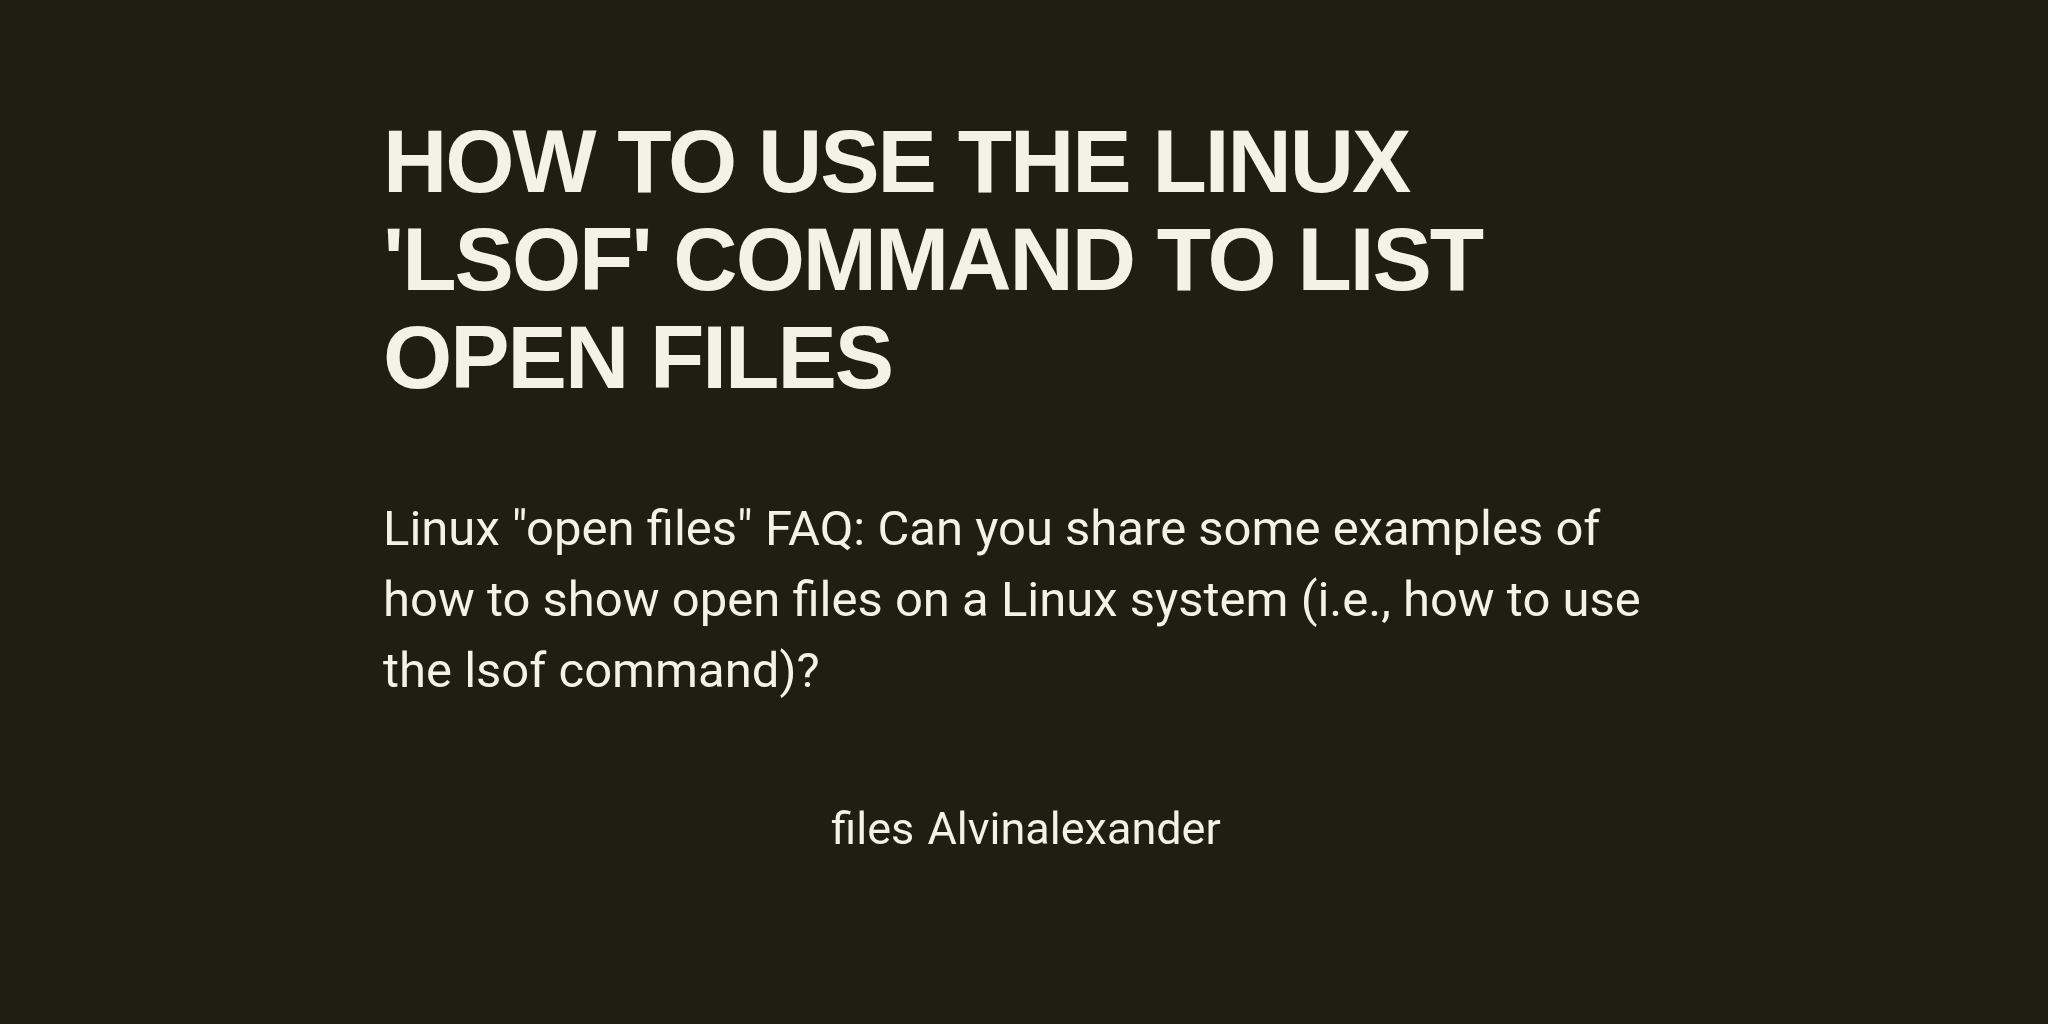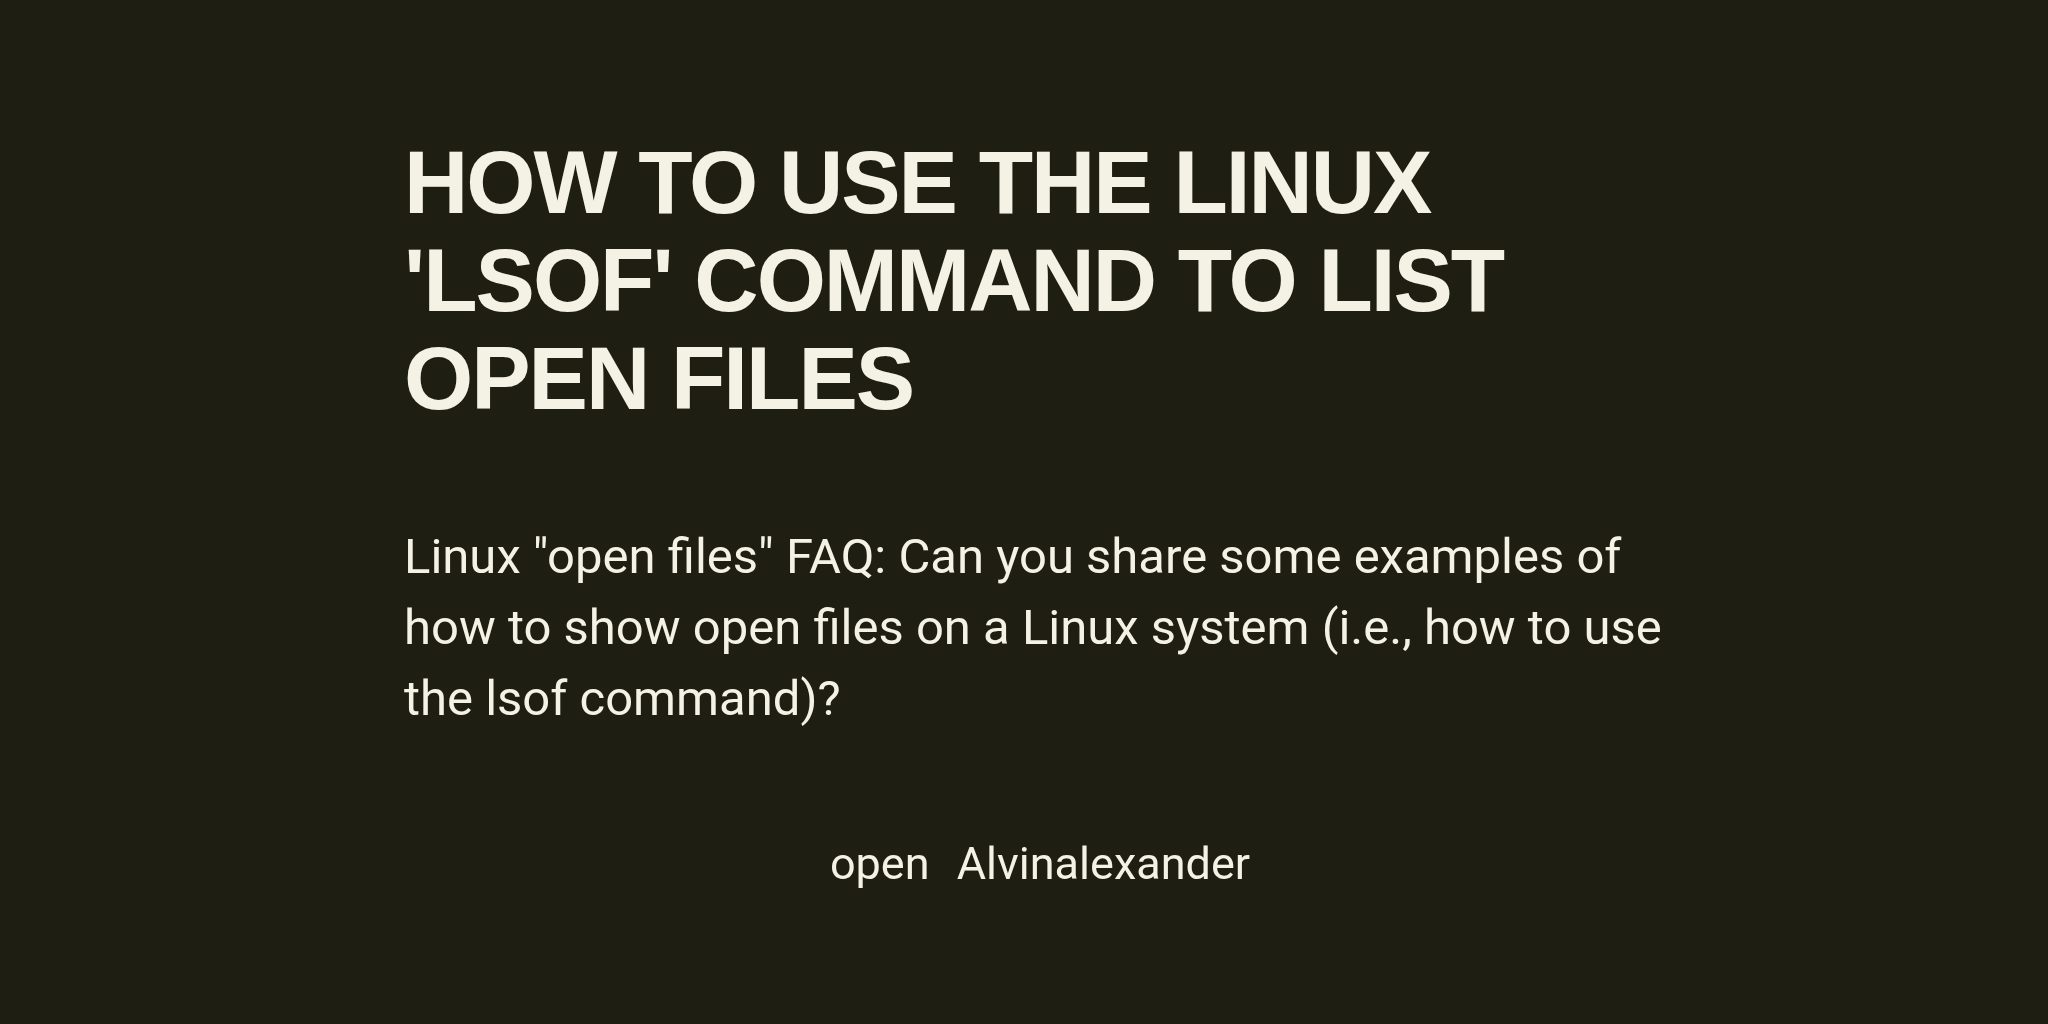--- a/index.html
+++ b/index.html
@@ -1,16 +1,16 @@
 <!DOCTYPE html>
 <html><head>
   <meta charset="utf-8">
   <style>
     * {
-      margin: 8px;
+      margin: 1px;
       padding: 0;
       box-sizing: border-box;
     }
     body {
       width: 2048px;
       height: 1024px;
       background-color: #1e1e12;
       display: flex;
       flex-direction: column;
       justify-content: flex-start;
@@ -46,14 +46,14 @@
     }
   </style>
 </head>
 <body>
 
 <h1 class="article-title">HOW TO USE THE LINUX 'LSOF' COMMAND TO LIST OPEN FILES</h1>
 
 <p class="article-summary">Linux "open files" FAQ: Can you share some examples of how to show open files on a Linux system (i.e., how to use the lsof command)?</p>
 
 <div class="attribution">
-  <span>open </span><span class="author-name">Alvinalexander</span>
+  <span>files </span><span class="author-name">Alvinalexander</span>
 </div>
 
 </body></html>

